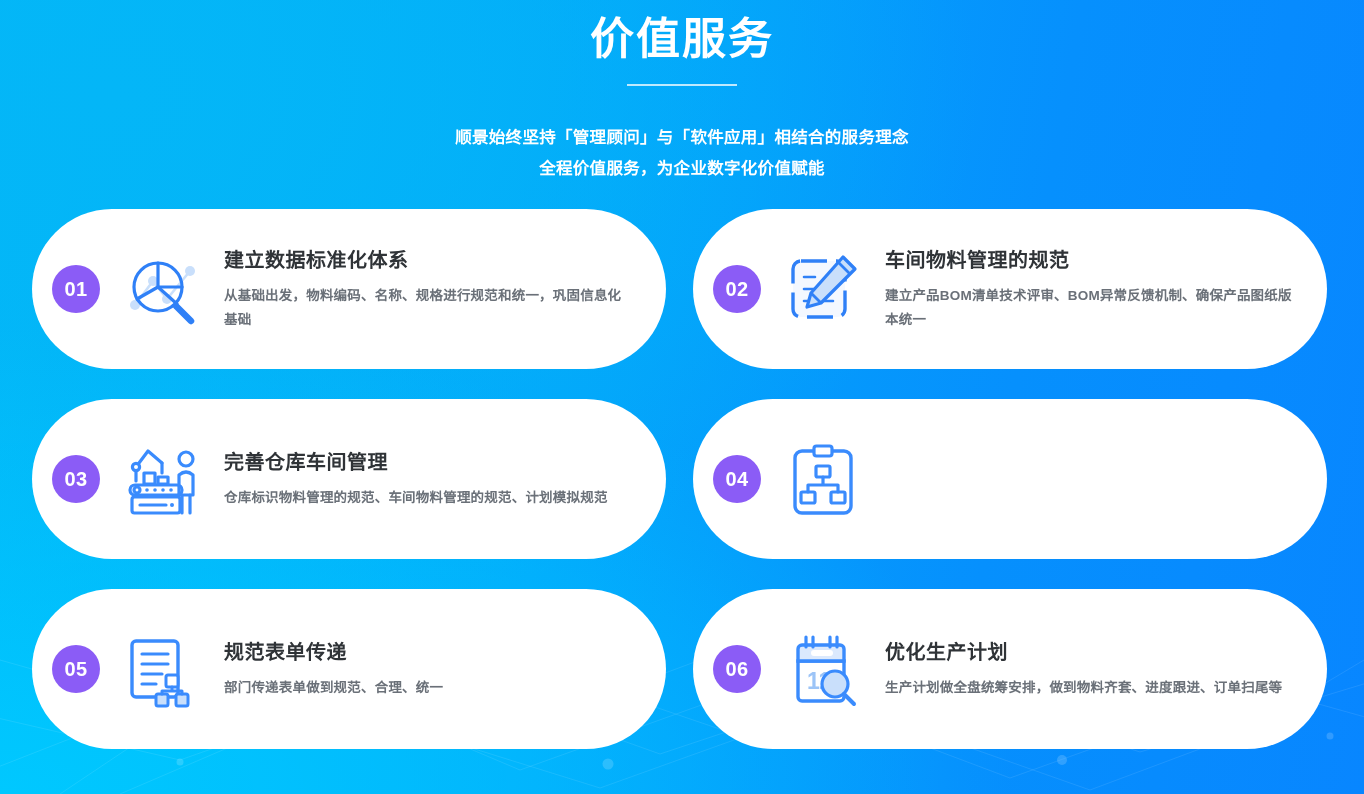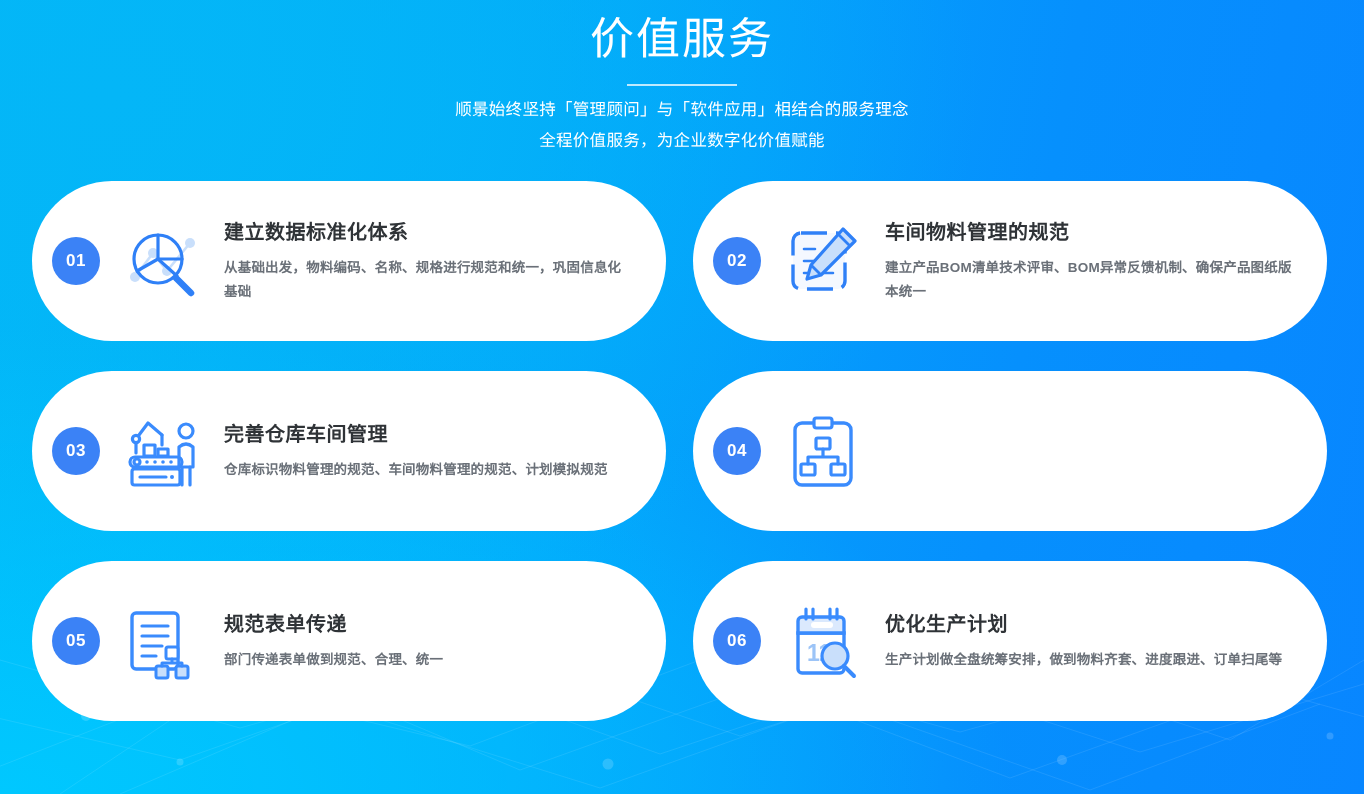--- a/index.html
+++ b/index.html
@@ -27,29 +27,29 @@
   .bg-net svg { width:100%; height:100%; display:block; }
 
   
   #header {
     position:relative; z-index:2;
     text-align:center;
     padding-top:10px;
   }
   #page-title {
     font-size:44px; line-height:1.32; color:#ffffff;
-    font-weight:400; letter-spacing:2px;
+    font-weight:700; letter-spacing:2px;
   }
   #title-rule {
     width:110px; height:2px; background:rgba(255,255,255,.75);
     margin:16px auto 0;
   }
   #subtitle {
-    margin-top:8px; color:#ffffff; font-size:16.5px; line-height:1.85;
-    letter-spacing:.3px; font-weight:400;
+    margin-top:36px; color:#ffffff; font-size:16.5px; line-height:1.85;
+    letter-spacing:.3px; font-weight:700;
   }
   #subtitle .ln { display:block; }
 
   
   #cards {
     position:relative; z-index:2;
     width:1300px; margin:26px auto 0;
     display:grid;
     grid-template-columns:634px 634px;
     column-gap:27px; row-gap:30px;
@@ -58,22 +58,22 @@
     position:relative;
     height:160px;
     background:#ffffff;
     border-radius:80px;
     display:flex; align-items:center;
     padding:0 30px 0 20px;
   }
   .badge {
     flex:0 0 auto;
     width:48px; height:48px; border-radius:50%;
-    background:#3b82f6;
-    color:#ffffff; font-size:17px; font-weight:700;
+    background:#8b5cf6;
+    color:#ffffff; font-size:20px; font-weight:700;
     display:flex; align-items:center; justify-content:center;
     letter-spacing:.5px;
     margin-right:14px;
   }
   .card-icon {
     flex:0 0 auto;
     width:96px; height:96px;
     display:flex; align-items:center; justify-content:center;
     margin-right:14px;
   }

